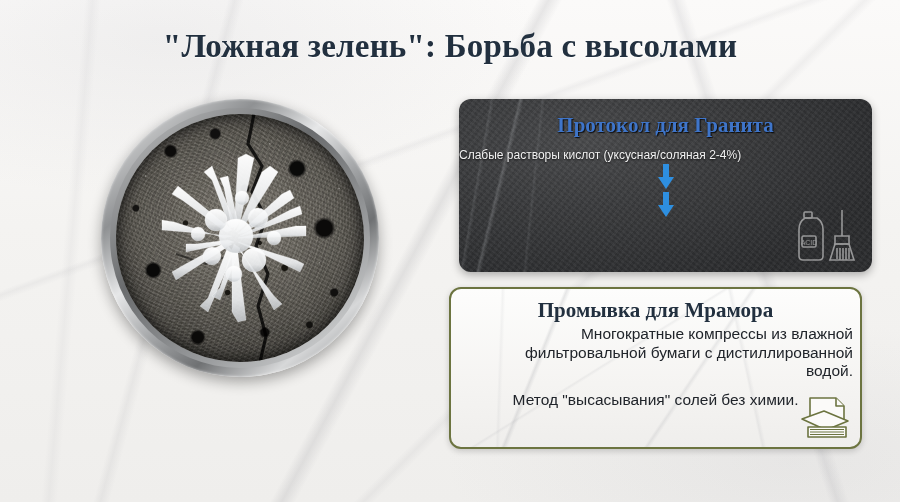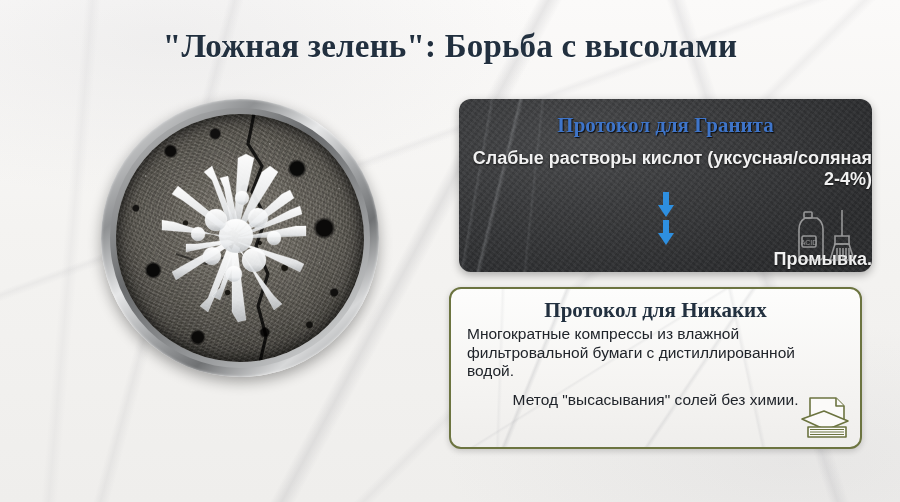--- a/index.html
+++ b/index.html
@@ -153,25 +153,24 @@
   .granite-title {
     margin-top: 14px;
     text-align: center;
     font-family: "Liberation Serif", serif;
     font-weight: bold;
     font-size: 21px;
     color: #3f75c9;
     text-shadow: 1px 1px 1px rgba(0,0,0,0.75), 0 0 2px rgba(0,0,0,0.5);
   }
   .granite-step {
-    text-align: right;
-    font-size: 18px;
+    text-align: left;
+    font-size: 12px;
     color: #f1f1f1;
     text-shadow: 0 1px 2px rgba(0,0,0,0.75);
-    font-weight: bold;
   }
   .granite-step.s1 { margin-top: 10px; }
   .granite-step.s2 { margin-top: 3px; }
   .granite-step.s3 { margin-top: 3px; }
   .arrow-row {
     text-align: center;
     line-height: 0;
     margin: 2px 0;
   }
   .acid-icon {
@@ -212,25 +211,26 @@
   .marble-warning {
     margin-top: 6px;
     text-align: center;
     font-family: "Liberation Serif", serif;
     font-weight: bold;
     font-size: 20px;
     color: #bf591e;
   }
   .marble-body {
     margin-top: 2px;
-    padding: 0 16px;
-    text-align: left;
+    padding: 0 7px;
+    text-align: right;
     font-size: 15.5px;
     line-height: 1.2;
     color: #20242a;
+    margin-left: 32px;
   }
   .marble-method {
     margin-top: 10px;
     padding: 0 16px;
     text-align: center;
     font-size: 15.5px;
     color: #20242a;
   }
   .paper-icon {
     position: absolute;
@@ -305,38 +305,37 @@
       </svg>
     </div>
 
 
     <div class="arrow-row">
       <svg width="20" height="26" viewBox="0 0 20 26">
         <path d="M7 0 h6 v13 h5 l-8 12 l-8 -12 h5 z" fill="#2e8fe0"></path>
       </svg>
     </div>
 
-    <div class="granite-step s3">Промывка.</div>
 
     <svg class="acid-icon" width="66" height="58" viewBox="0 0 66 58">
       <g fill="none" stroke="#d6d6d6" stroke-width="1.6">
         <rect x="10" y="4" width="8" height="6" rx="1"></rect>
         <path d="M11 10 q-6 4 -6 11 v27 q0 4 4 4 h16 q4 0 4 -4 v-27 q0 -7 -6 -11 z"></path>
         <rect x="8" y="28" width="14" height="11" rx="1.5"></rect>
         <path d="M48 2 v26"></path>
         <path d="M41 28 h14 v8 h-14 z"></path>
         <path d="M41 36 l-5 16 h24 l-5 -16 z"></path>
         <path d="M43 40 v11 M46 40 v12 M49 40 v12 M52 40 v12 M55 40 v11"></path>
       </g>
       <text x="15" y="36.5" font-family="'Liberation Sans',sans-serif" font-size="7" fill="#d6d6d6" text-anchor="middle">ACID</text>
     </svg>
   </div>
 
   <div class="marble">
-    <div class="marble-title">Протокол для Никаких</div>
+    <div class="marble-title">Промывка для Мрамора</div>
     <div class="marble-body">Многократные компрессы из влажной фильтровальной бумаги с дистиллированной водой.</div>
     <div class="marble-method">Метод "высасывания" солей без химии.</div>
 
     <svg class="paper-icon" width="58" height="48" viewBox="0 0 58 48">
       <g fill="#fbfaf9" stroke="#6c7440" stroke-width="1.6" stroke-linejoin="round">
         <path d="M14 3 h26 l8 8 v16 h-34 z"></path>
         <path d="M40 3 v8 h8"></path>
         <path d="M6 24 l22 -8 l24 10 l-22 9 z"></path>
         <path d="M12 32 h38 v10 h-38 z"></path>
       </g>

